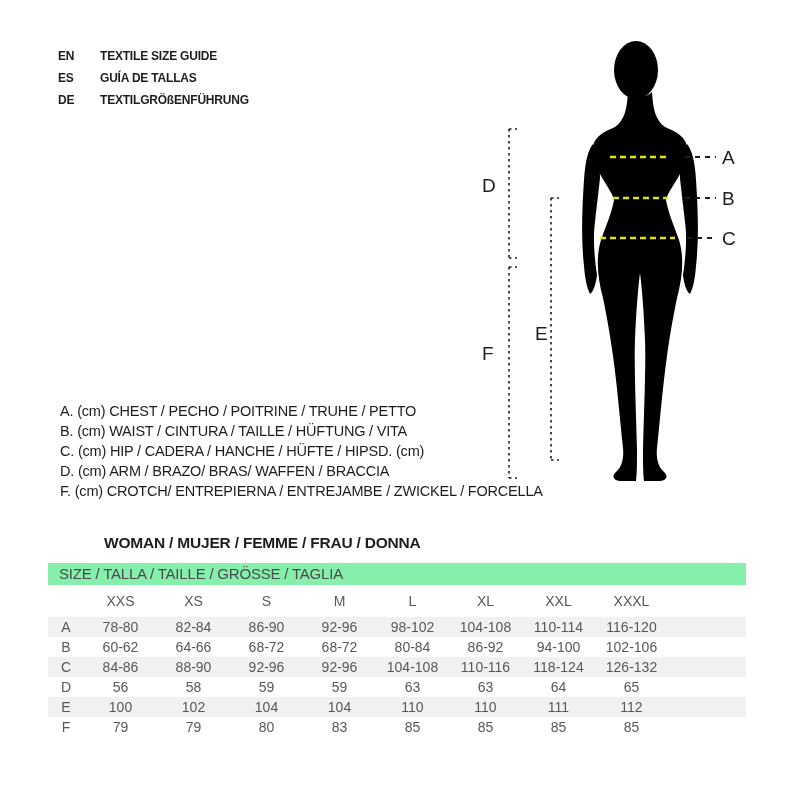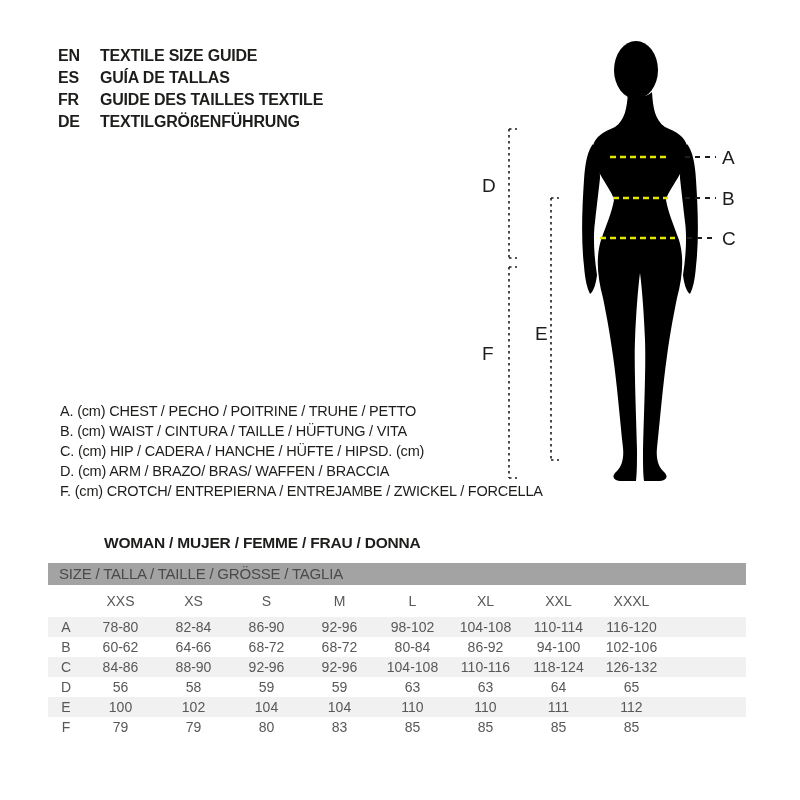--- a/index.html
+++ b/index.html
@@ -5,42 +5,42 @@
   * { margin: 0; padding: 0; box-sizing: border-box; }
   html, body { background: #ffffff; }
   body {
     width: 800px; height: 800px; position: relative; overflow: hidden;
     font-family: "Liberation Sans", sans-serif;
     color: #1d1d1b;
   }
   
   .lang-block {
     position: absolute; left: 58px; top: 45px;
-    font-size: 16px; font-weight: 700; letter-spacing: -0.2px;
+    font-size: 12px; font-weight: 700; letter-spacing: -0.2px;
   }
   .lang-row { display: flex; height: 22px; line-height: 22px; white-space: nowrap; }
   .lang-code { width: 42px; flex: 0 0 42px; }
   
   .figure-svg { position: absolute; left: 460px; top: 30px; }
   .measure-label { font-family: "Liberation Sans", sans-serif; font-size: 19px; fill: #1d1d1b; }
   
   .legend-block {
     position: absolute; left: 60px; top: 401px;
     list-style: none; font-size: 14.5px; letter-spacing: -0.2px;
   }
   .legend-block li { height: 20px; line-height: 20px; white-space: nowrap; }
   
   .gender-line {
     position: absolute; left: 60px; top: 534px;
     font-size: 15.5px; font-weight: 700; letter-spacing: -0.2px; margin-left: 44px;
   }
   
   .table-wrap { position: absolute; left: 48px; top: 563px; width: 698px; }
   .size-bar {
-    height: 22px; line-height: 22px; background: #a3a3a3; color: #4a4a4a;
+    height: 22px; line-height: 22px; background: #86efac; color: #4a4a4a;
     font-size: 15px; padding-left: 11px; letter-spacing: -0.2px; white-space: nowrap;
   }
   table.size-table {
     width: 698px; border-collapse: collapse; table-layout: fixed;
     font-size: 14px; color: #58585a;
   }
   table.size-table th, table.size-table td {
     font-weight: 400; text-align: center; padding: 0; overflow: hidden; white-space: nowrap;
   }
   table.size-table thead tr { height: 32px; }
@@ -55,24 +55,20 @@
 <body>
 
 <div class="lang-block">
   <div class="lang-row">
     <span class="lang-code">EN</span>
     <span class="lang-title">TEXTILE SIZE GUIDE</span>
   </div>
   <div class="lang-row">
     <span class="lang-code">ES</span>
     <span class="lang-title">GUÍA DE TALLAS</span>
-  </div>
-  <div class="lang-row">
-    <span class="lang-code">FR</span>
-    <span class="lang-title">GUIDE DES TAILLES TEXTILE</span>
   </div>
   <div class="lang-row">
     <span class="lang-code">DE</span>
     <span class="lang-title">TEXTILGRÖßENFÜHRUNG</span>
   </div>
 </div>
 
 <svg class="figure-svg" width="345" height="470" viewBox="0 0 345 470" xmlns="http://www.w3.org/2000/svg">
 
   <ellipse cx="176" cy="40" rx="22" ry="29" fill="#000"></ellipse>

